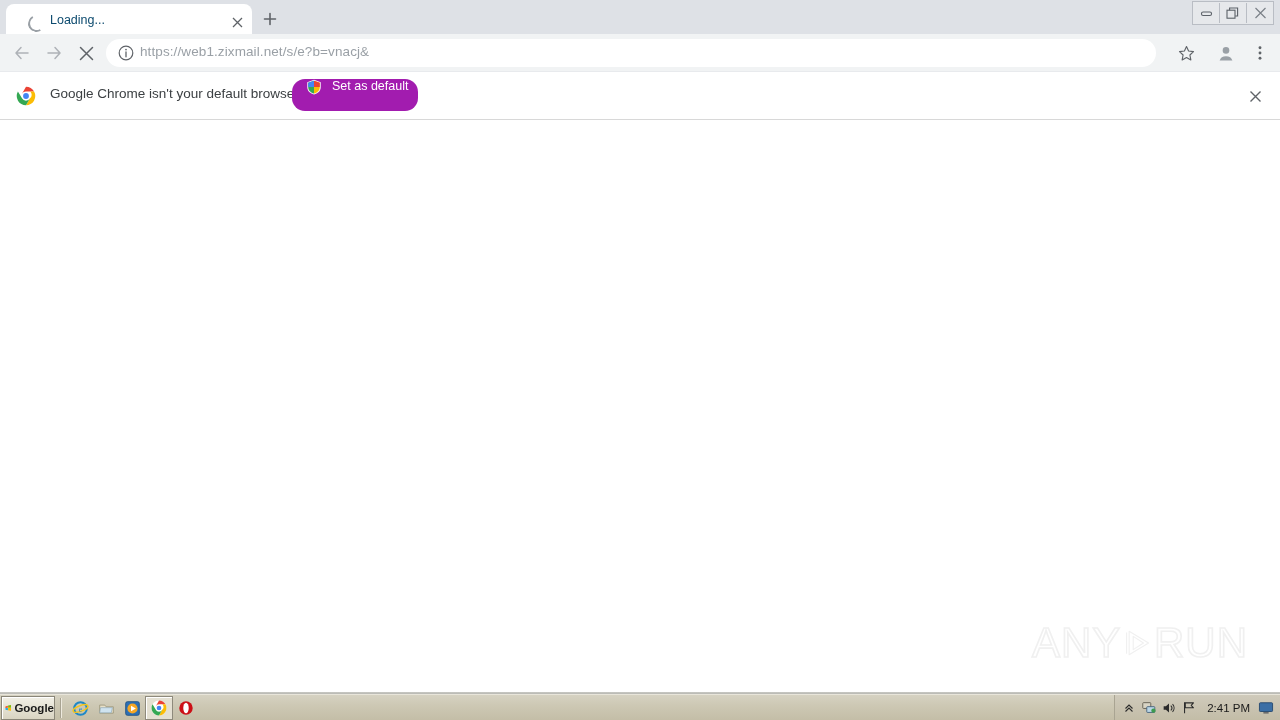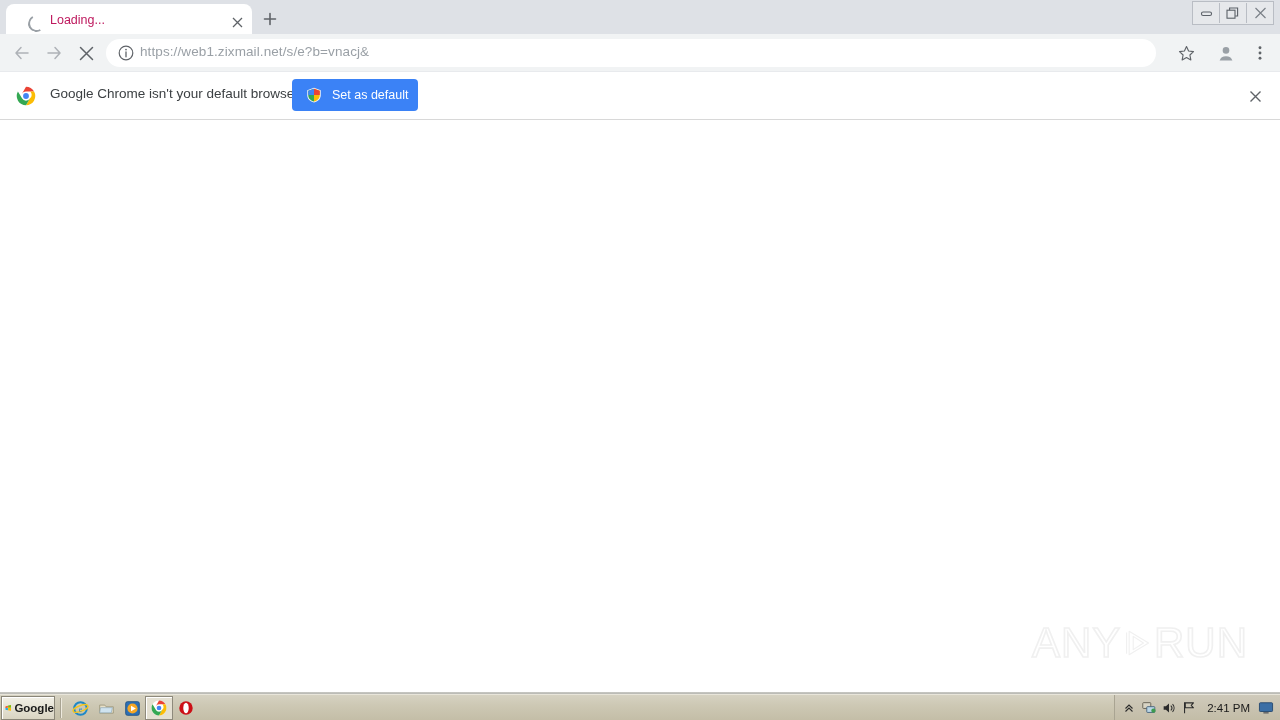--- a/index.html
+++ b/index.html
@@ -35,21 +35,21 @@
     width: 13px; height: 13px;
     border: 2px solid #9aa0a6;
     border-radius: 50%;
     border-top-color: transparent;
     border-right-color: transparent;
     transform: rotate(15deg);
   }
   .tab-title {
     position: absolute; left: 44px; top: 9px;
     width: 170px;
-    font-size: 12.5px; color: #be185d;
+    font-size: 12.5px; color: #0c4a6e;
     white-space: nowrap; overflow: hidden;
   }
   .tab-close {
     position: absolute; left: 222px; top: 9px;
     width: 18px; height: 18px;
     display: flex; align-items: center; justify-content: center;
     border-radius: 50%;
   }
   .newtab {
     position: absolute; left: 256px; top: 7px;
@@ -126,23 +126,23 @@
     width: 20px; height: 20px;
   }
   .infobar-text {
     position: absolute; left: 50px; top: 14px;
     font-size: 13.5px; color: #3c4043;
     white-space: nowrap;
   }
   .infobar-button {
     position: absolute; left: 292px; top: 79px;
     width: 126px; height: 32px;
-    background: #3b82f6;
-    border-radius: 4px;
-    display: flex; align-items: center;
+    background: #a21caf;
+    border-radius: 13px;
+    display: flex; align-items: flex-start;
     cursor: pointer;
   }
   .infobar-button .shield {
     margin-left: 14px; width: 16px; height: 16px;
   }
   .infobar-button .lbl {
     margin-left: 10px;
     font-size: 12.5px; color: #ffffff;
     white-space: nowrap;
   }

